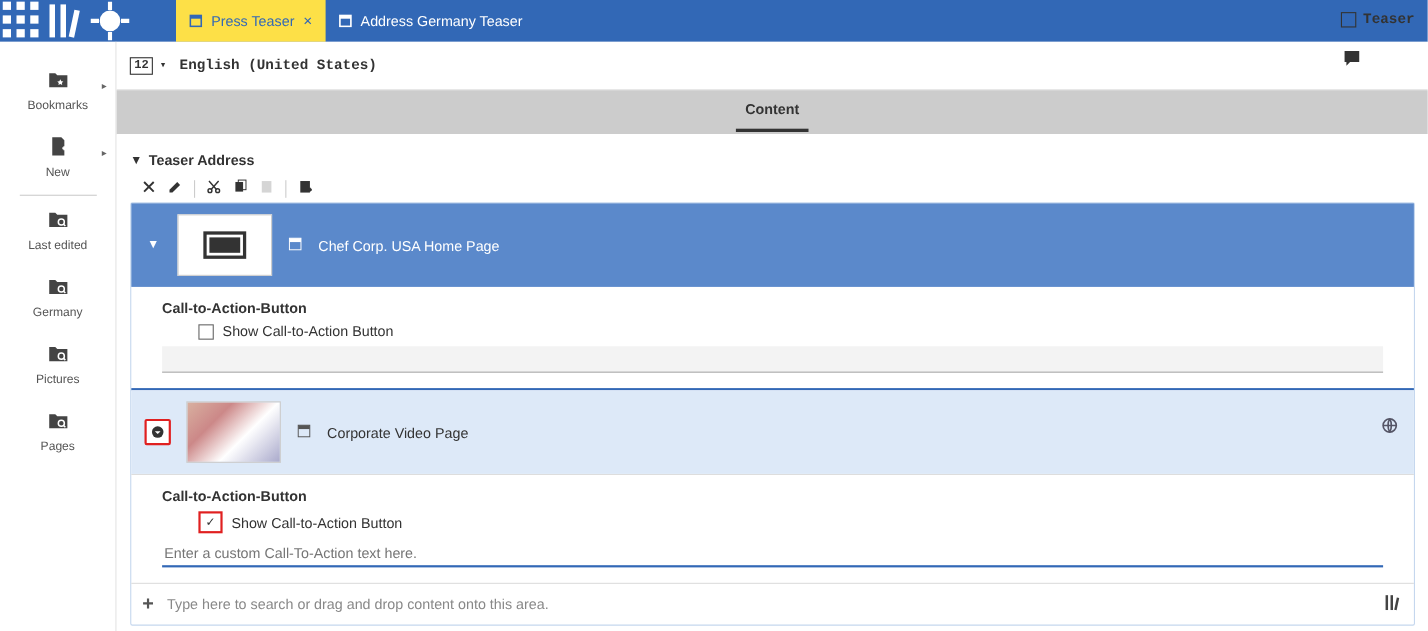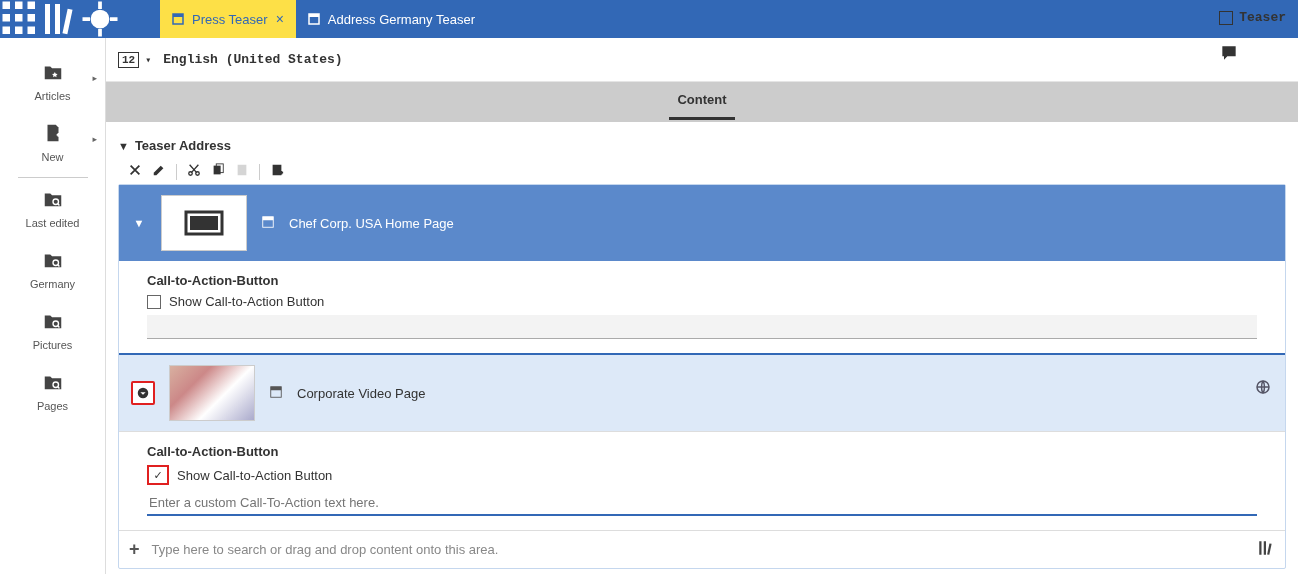--- a/index.html
+++ b/index.html
@@ -48,21 +48,21 @@
 .head-caret.hl svg { width: 14px; height: 14px; }
 .thumb { width: 86px; height: 56px; background: #fff; border: 1px solid #ccc; display: flex; align-items: center; justify-content: center; }
 .thumb.big svg { width: 40px; height: 26px; }
 .thumb.small { background: linear-gradient(135deg,#d8b0a0 0%,#c88 30%,#fff 60%,#aac 100%); }
 .page-ic svg { width: 14px; height: 14px; }
 .page-lbl { font-size: 13px; }
 .globe-ic { position: absolute; right: 14px; top: 24px; }
 .globe-ic svg { width: 16px; height: 16px; }
 .cta-section { padding: 12px 28px 14px; }
 .cta-title { font-weight: bold; font-size: 13px; margin-bottom: 6px; }
-.cta-row { display: flex; align-items: center; gap: 8px; margin-bottom: 6px; }
+.cta-row { display: flex; align-items: center; gap: 8px; margin-bottom: 6px; margin-left: 33px; }
 .cb { width: 14px; height: 14px; border: 1px solid #666; display: inline-flex; align-items: center; justify-content: center; cursor: pointer; background: #fff; flex-shrink: 0; }
 .cb .chk { display: none; font-size: 11px; line-height: 1; }
 .cb.checked .chk { display: inline; }
 .cb.hl { border: 2px solid #e02020; width: 22px; height: 20px; }
 .cta-input { width: 100%; border: none; border-bottom: 1px solid #aaa; padding: 4px 2px; font-size: 13px; background: transparent; }
 .cta-input.filled { background: #f3f3f3; }
 .cta-input.blueline { border-bottom: 2px solid #3268b6; }
 .sep-bar { height: 2px; background: #3268b6; }
 .sep-line { height: 1px; background: #ddd; }
 .add-row { display: flex; align-items: center; gap: 12px; padding: 8px 10px; border-top: 1px solid #ddd; color: #888; }
@@ -117,21 +117,21 @@
   </div>
 </div>
 
 <div class="below-top">
   <div class="sidebar">
     <div class="side-item">
       <span class="side-icon"><svg viewBox="0 0 24 24" fill="#444">
             <path d="M3 6h6l2 2h10v12H3z"></path>
             <path d="M14 12l1 2 2 .3-1.5 1.4.4 2-1.9-1-1.9 1 .4-2-1.5-1.4 2-.3z" fill="#fff"></path>
           </svg></span>
-      <span class="side-label">Articles</span>
+      <span class="side-label">Bookmarks</span>
       <span class="arr">▸</span>
     </div>
     <div class="side-item">
       <span class="side-icon"><svg viewBox="0 0 24 24" fill="#444">
             <path d="M6 3h9l3 3v15H6z"></path>
             <path d="M16 14h4M18 12v4" stroke="#fff" stroke-width="2"></path>
           </svg></span>
       <span class="side-label">New</span>
       <span class="arr">▸</span>
     </div>

